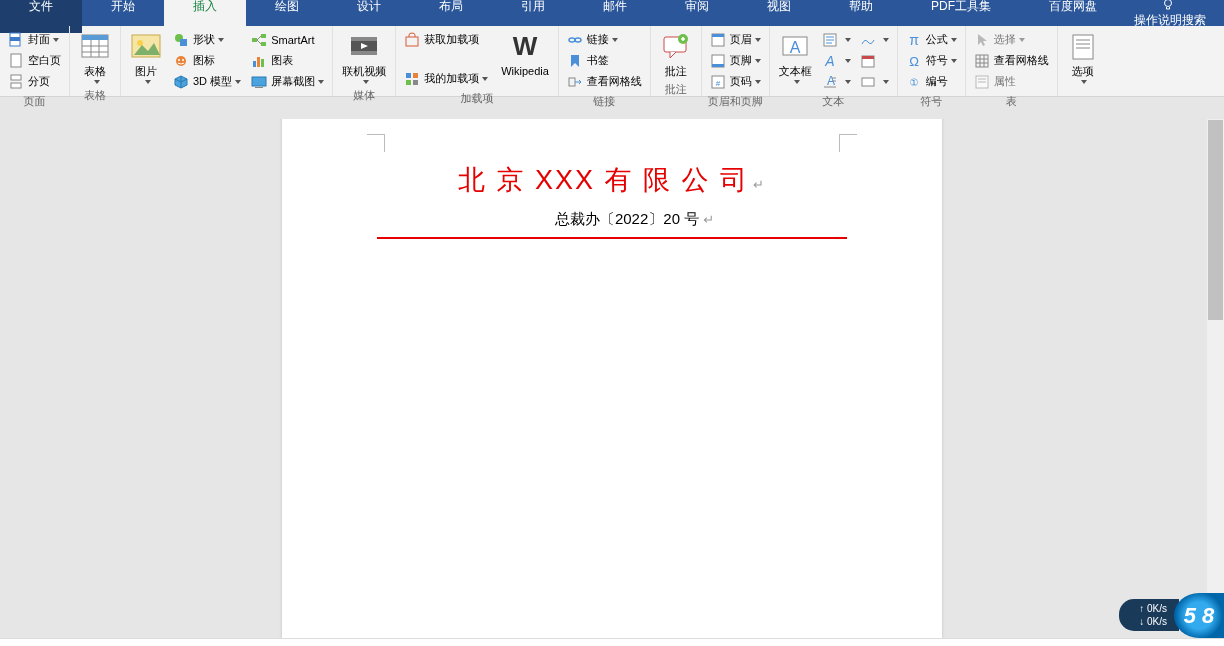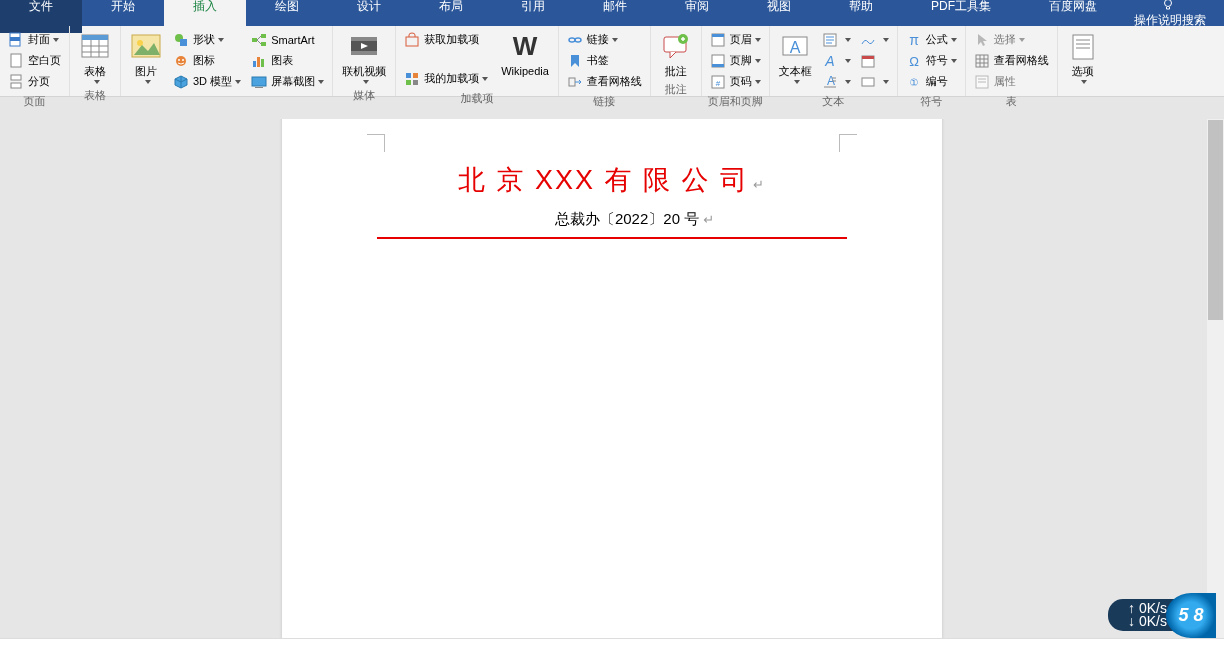--- a/index.html
+++ b/index.html
@@ -27,23 +27,23 @@
 .corner{position:absolute;width:18px;height:18px;}
 .corner.tl{top:68px;left:85px;border-left:1px solid #bbb;border-bottom:1px solid #bbb;transform:rotate(180deg);}
 .corner.tr{top:68px;right:85px;border-right:1px solid #bbb;border-bottom:1px solid #bbb;transform:rotate(180deg);}
 .crlf{color:#999;font-size:13px;margin-left:4px;}
 .doc-title{color:#e60000;font-family:SimSun,serif;font-size:27px;text-align:center;margin-top:96px;letter-spacing:2px;}
 .doc-sub{font-family:SimSun,serif;font-size:15px;text-align:center;margin-top:12px;padding-left:45px;}
 .redline{height:2px;background:#e60000;margin:8px 95px 0;}
 .scrollbar{position:absolute;right:0;top:119px;bottom:8px;width:17px;background:#f0f0f0;}
 .scrollbar .thumb{background:#c1c1c1;width:15px;margin:1px;height:200px;}
 .statusbar{position:absolute;bottom:0;left:0;right:0;height:8px;background:#fff;border-top:1px solid #ddd;}
-.nettip{position:absolute;right:45px;bottom:15px;background:#1a3a5a;border-radius:15px 0 0 15px;padding:3px 12px 3px 20px;color:#fff;font-size:14px;}
+.nettip{position:absolute;right:45px;bottom:15px;background:#1a3a5a;border-radius:15px 0 0 15px;padding:3px 12px 3px 20px;color:#fff;font-size:10px;}
 .nettip div{line-height:13px;}
-.badge{position:absolute;right:8px;bottom:8px;width:50px;height:45px;background:radial-gradient(circle,#3ae 40%,#06a 70%);border-radius:50% 0 0 50%;color:#fff;font-weight:bold;font-size:18px;display:flex;align-items:center;justify-content:center;font-style:italic;}
+.badge{position:absolute;right:0;bottom:8px;width:50px;height:45px;background:radial-gradient(circle,#3ae 40%,#06a 70%);border-radius:50% 0 0 50%;color:#fff;font-weight:bold;font-size:22px;display:flex;align-items:center;justify-content:center;font-style:italic;}
 .disabled{opacity:0.55;}
 </style>
 </head>
 <body>
 
 <div class="menubar">
   <div class="tab file">文件</div>
   <div class="tab">开始</div>
   <div class="tab active">插入</div>
   <div class="tab">绘图</div>

